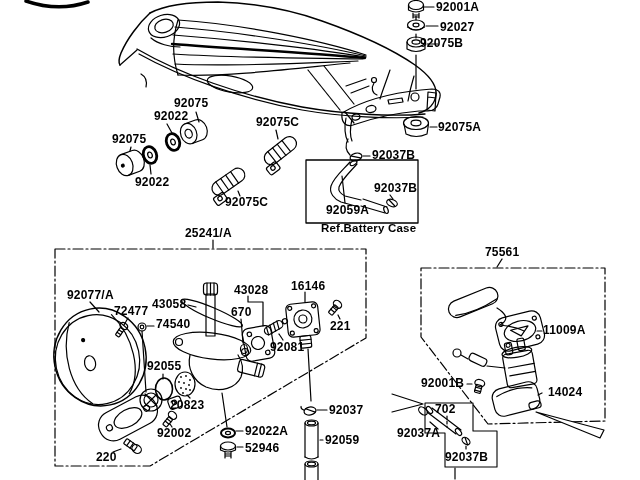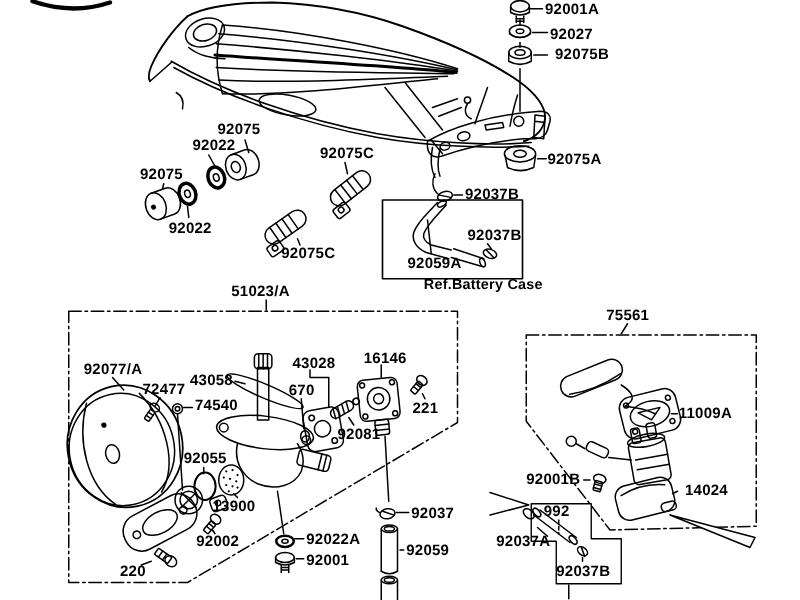--- a/index.html
+++ b/index.html
@@ -365,52 +365,52 @@
     <path d="M455,468 V479"></path>
   </g>
 
   <path d="M188,305 L196,307"></path>
 </g>
 </svg>
 
 <div>
   <div class="lbl" style="left:436px;top:1px">92001A</div>
   <div class="lbl" style="left:440px;top:21px">92027</div>
-  <div class="lbl" style="left:444px;top:37px">92075B</div>
+  <div class="lbl" style="left:420px;top:37px">92075B</div>
   <div class="lbl" style="left:438px;top:121px">92075A</div>
   <div class="lbl" style="left:174px;top:97px">92075</div>
   <div class="lbl" style="left:154px;top:110px">92022</div>
   <div class="lbl" style="left:112px;top:133px">92075</div>
   <div class="lbl" style="left:135px;top:176px">92022</div>
   <div class="lbl" style="left:256px;top:116px">92075C</div>
   <div class="lbl" style="left:225px;top:196px">92075C</div>
   <div class="lbl" style="left:372px;top:149px">92037B</div>
   <div class="lbl" style="left:374px;top:182px">92037B</div>
   <div class="lbl" style="left:326px;top:204px">92059A</div>
-  <div class="lbl small" style="left:339px;top:222px">Ref.Battery Case</div>
-  <div class="lbl" style="left:185px;top:227px">51023/A</div>
+  <div class="lbl small" style="left:321px;top:222px">Ref.Battery Case</div>
+  <div class="lbl" style="left:185px;top:227px">25241/A</div>
   <div class="lbl" style="left:67px;top:289px">92077/A</div>
   <div class="lbl" style="left:114px;top:305px">72477</div>
   <div class="lbl" style="left:152px;top:298px">43058</div>
   <div class="lbl" style="left:156px;top:318px">74540</div>
   <div class="lbl" style="left:234px;top:284px">43028</div>
   <div class="lbl" style="left:231px;top:306px">670</div>
   <div class="lbl" style="left:291px;top:280px">16146</div>
   <div class="lbl" style="left:330px;top:320px">221</div>
   <div class="lbl" style="left:270px;top:341px">92081</div>
   <div class="lbl" style="left:147px;top:360px">92055</div>
-  <div class="lbl" style="left:170px;top:399px">13900</div>
+  <div class="lbl" style="left:170px;top:399px">20823</div>
   <div class="lbl" style="left:157px;top:427px">92002</div>
   <div class="lbl" style="left:96px;top:451px">220</div>
   <div class="lbl" style="left:245px;top:425px">92022A</div>
-  <div class="lbl" style="left:245px;top:442px">92001</div>
+  <div class="lbl" style="left:245px;top:442px">52946</div>
   <div class="lbl" style="left:329px;top:404px">92037</div>
   <div class="lbl" style="left:325px;top:434px">92059</div>
   <div class="lbl" style="left:485px;top:246px">75561</div>
   <div class="lbl" style="left:543px;top:324px">11009A</div>
   <div class="lbl" style="left:421px;top:377px">92001B</div>
   <div class="lbl" style="left:548px;top:386px">14024</div>
-  <div class="lbl" style="left:435px;top:403px">992</div>
+  <div class="lbl" style="left:435px;top:403px">702</div>
   <div class="lbl" style="left:397px;top:427px">92037A</div>
   <div class="lbl" style="left:445px;top:451px">92037B</div>
 </div>
 
 </div>
 
 </body></html>

